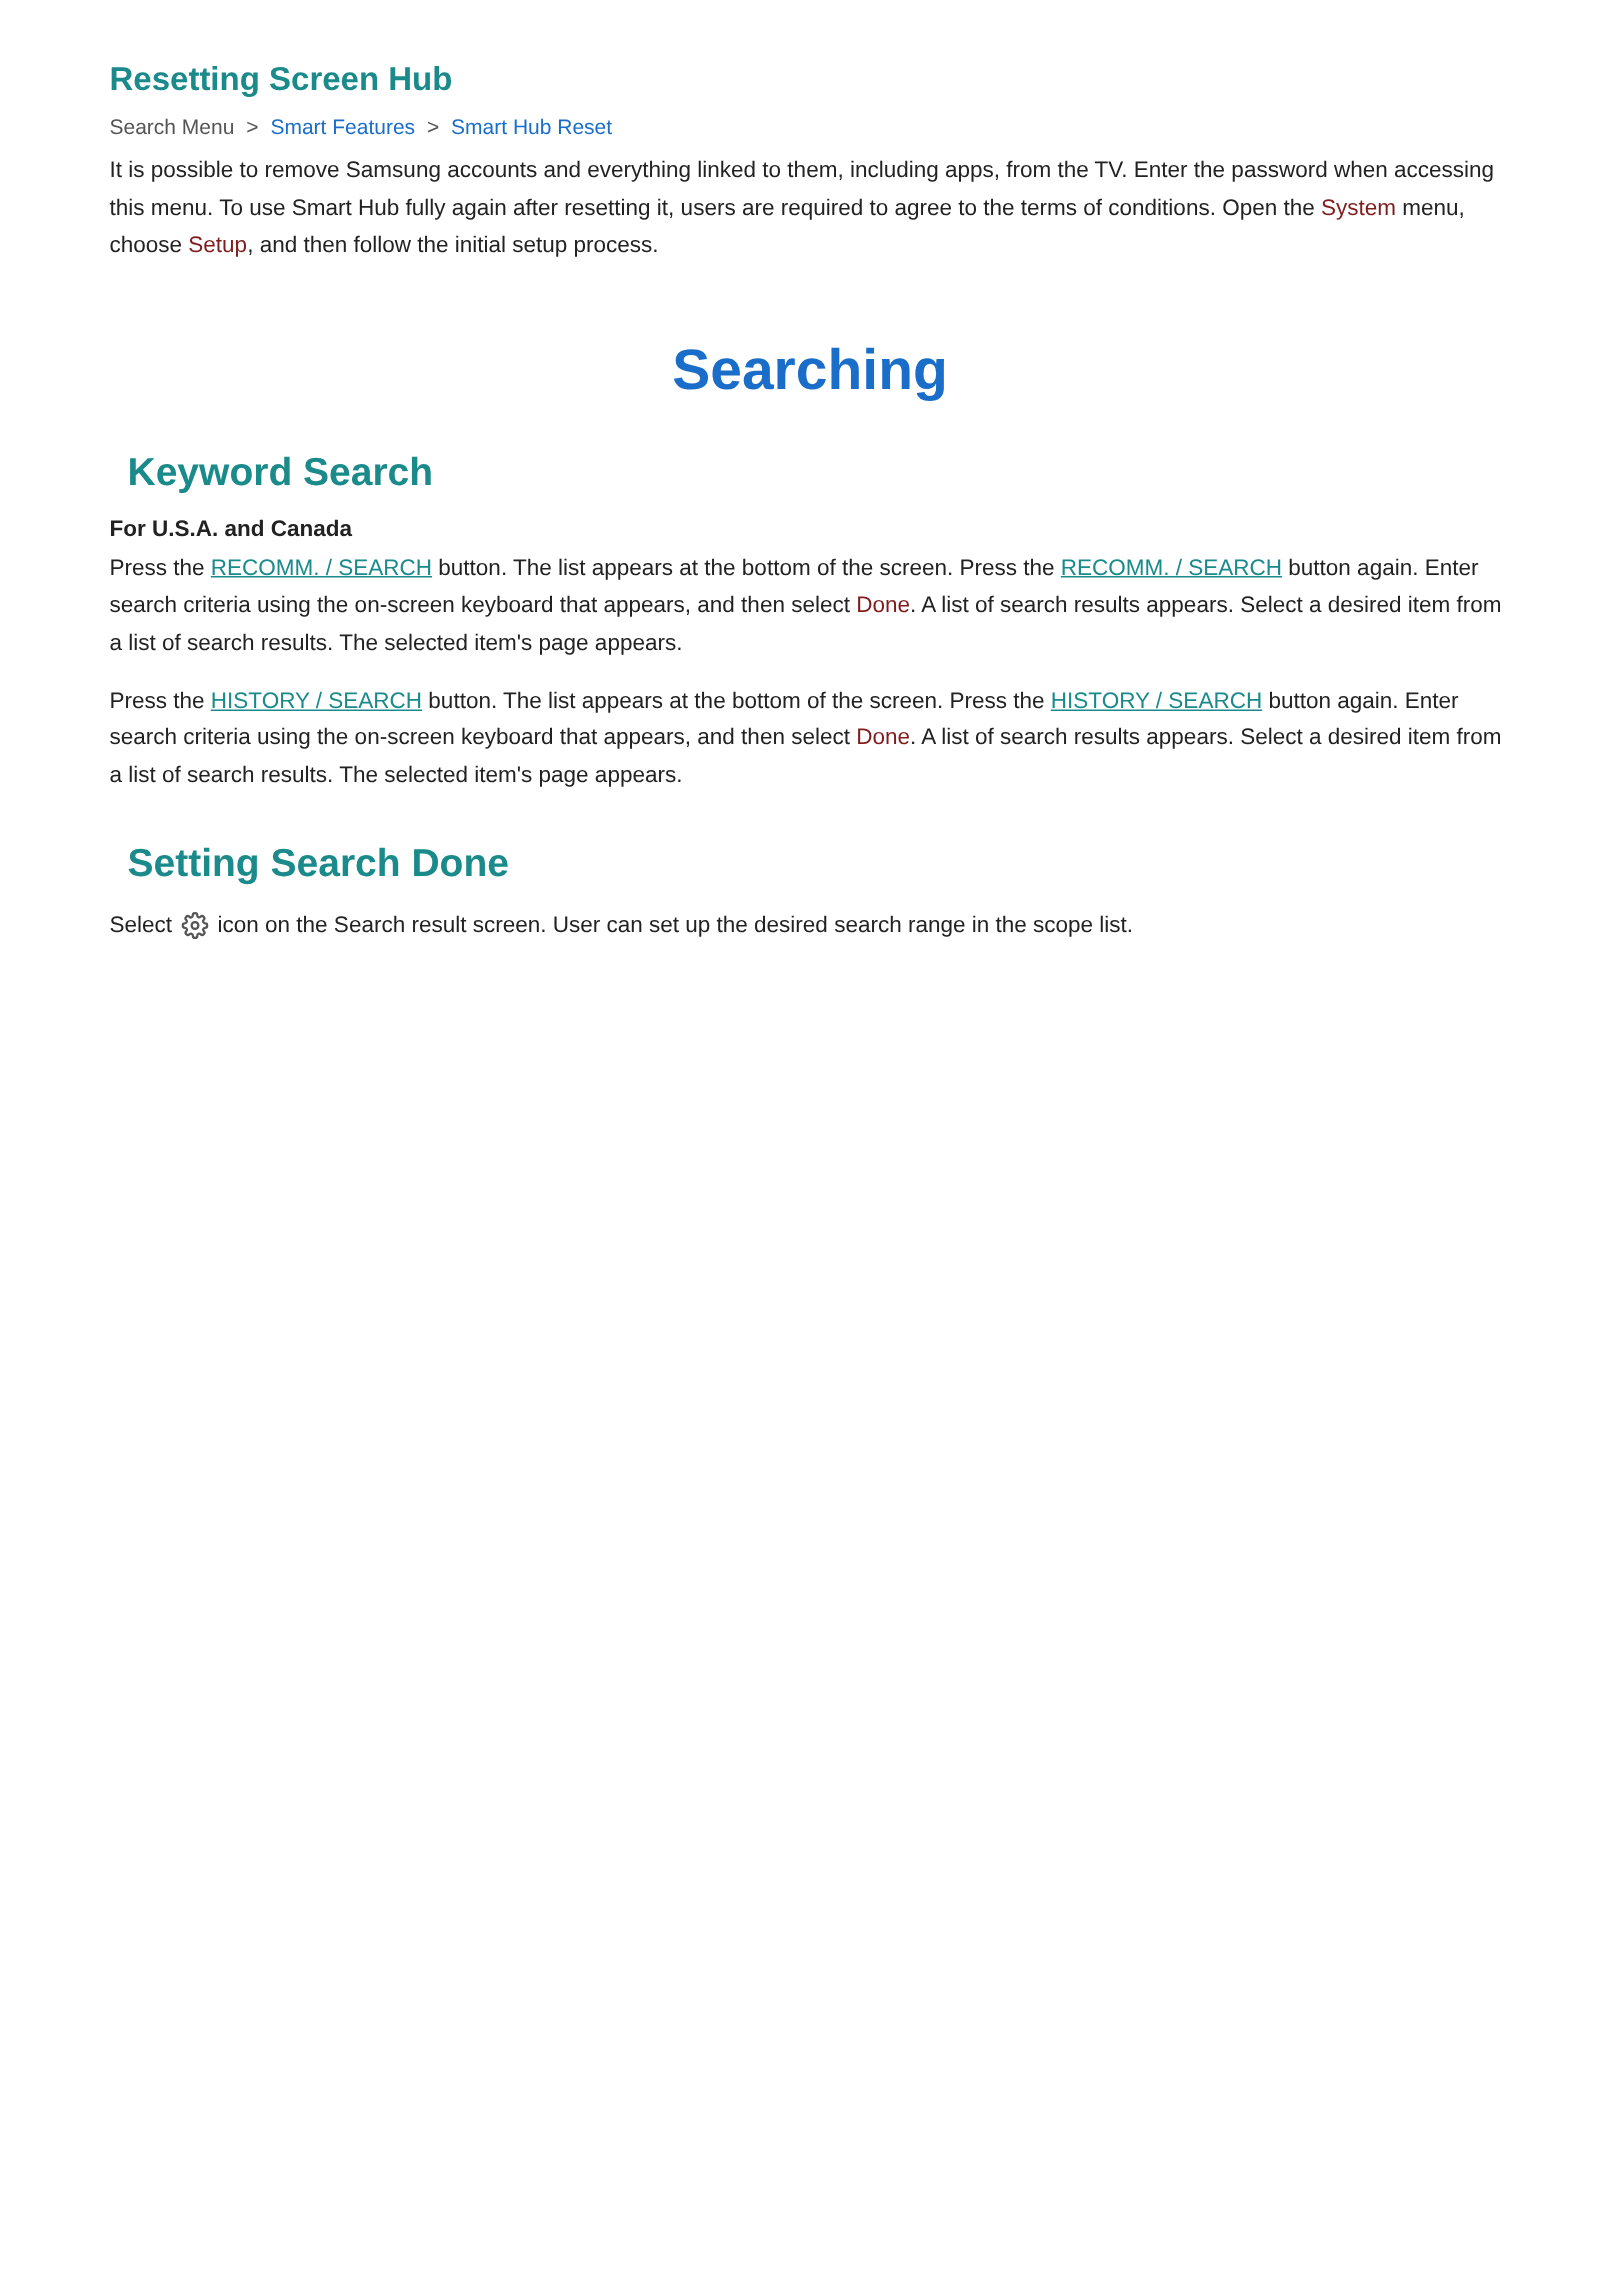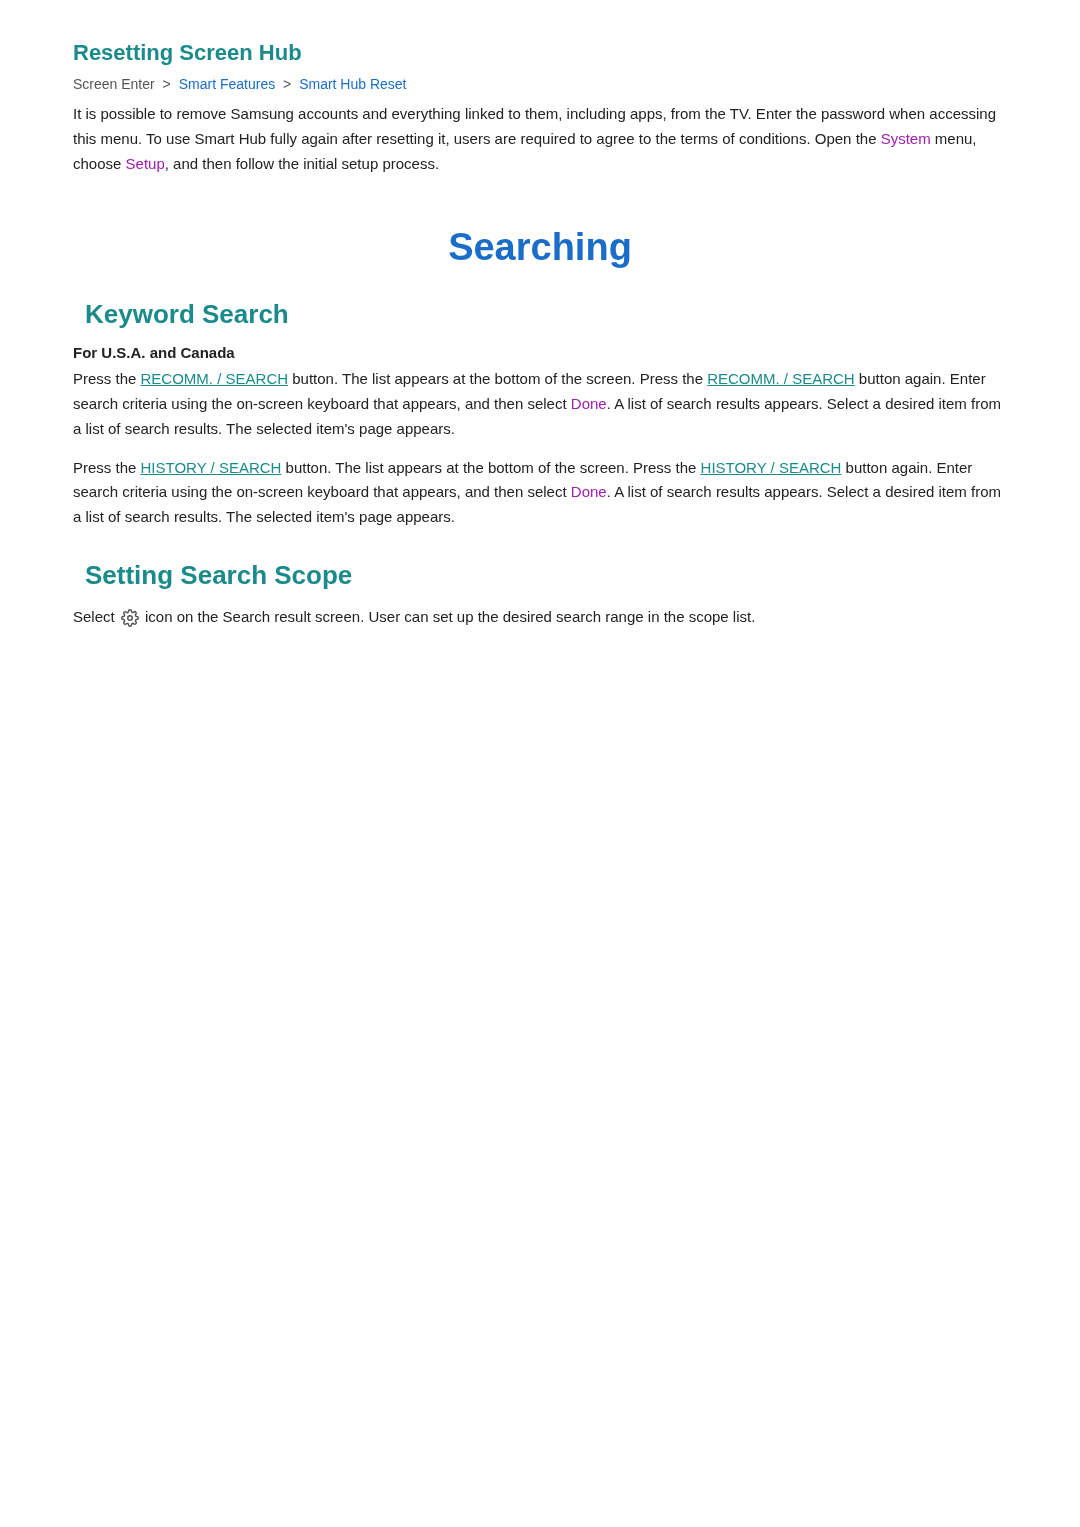--- a/index.html
+++ b/index.html
@@ -69,21 +69,21 @@
       margin-bottom: 14px;
     }
 
     .highlight-teal {
       color: #1a8a8a;
       font-weight: normal;
       text-decoration: underline;
     }
 
     .highlight-blue {
-      color: #a21caf;
+      color: #7f1d1d;
       font-weight: normal;
     }
 
     .subsection-label {
       font-size: 15px;
       font-weight: bold;
       color: #222;
       margin-bottom: 6px;
     }
 
@@ -95,21 +95,21 @@
       margin: 0 2px;
     }
   </style>
 </head>
 <body>
 
 <div class="section">
   <h2 class="section-title-small">Resetting Screen Hub</h2>
 
   <div class="breadcrumb">
-    <span>Screen Enter</span>
+    <span>Search Menu</span>
     <span class="separator">&gt;</span>
     <span class="link highlight-blue">Smart Features</span>
     <span class="separator">&gt;</span>
     <span class="link highlight-blue">Smart Hub Reset</span>
   </div>
 
   <p class="body-text">
     <span>It is possible to remove Samsung accounts and everything linked to them, including apps, from the TV. Enter the password when accessing this menu. To use Smart Hub fully again after resetting it, users are required to agree to the terms of conditions. Open the </span><span class="highlight-blue">System</span><span> menu, choose </span><span class="highlight-blue">Setup</span><span>, and then follow the initial setup process.</span>
   </p>
 </div>
@@ -125,21 +125,21 @@
   <p class="body-text">
     <span>Press the </span><span class="highlight-teal">RECOMM. / SEARCH</span><span> button. The list appears at the bottom of the screen. Press the </span><span class="highlight-teal">RECOMM. / SEARCH</span><span> button again. Enter search criteria using the on-screen keyboard that appears, and then select </span><span class="highlight-blue">Done</span><span>. A list of search results appears. Select a desired item from a list of search results. The selected item's page appears.</span>
   </p>
 
   <p class="body-text">
     <span>Press the </span><span class="highlight-teal">HISTORY / SEARCH</span><span> button. The list appears at the bottom of the screen. Press the </span><span class="highlight-teal">HISTORY / SEARCH</span><span> button again. Enter search criteria using the on-screen keyboard that appears, and then select </span><span class="highlight-blue">Done</span><span>. A list of search results appears. Select a desired item from a list of search results. The selected item's page appears.</span>
   </p>
 </div>
 
 <div class="section">
-  <h2 class="section-title-medium">Setting Search Scope</h2>
+  <h2 class="section-title-medium">Setting Search Done</h2>
   <p class="body-text">
     <span>Select </span><span class="gear-icon">
       <svg xmlns="http://www.w3.org/2000/svg" width="18" height="18" viewBox="0 0 24 24" fill="none" stroke="#555" stroke-width="2" stroke-linecap="round" stroke-linejoin="round">
         <circle cx="12" cy="12" r="3"></circle>
         <path d="M19.4 15a1.65 1.65 0 0 0 .33 1.82l.06.06a2 2 0 0 1-2.83 2.83l-.06-.06a1.65 1.65 0 0 0-1.82-.33 1.65 1.65 0 0 0-1 1.51V21a2 2 0 0 1-4 0v-.09A1.65 1.65 0 0 0 9 19.4a1.65 1.65 0 0 0-1.82.33l-.06.06a2 2 0 0 1-2.83-2.83l.06-.06A1.65 1.65 0 0 0 4.68 15a1.65 1.65 0 0 0-1.51-1H3a2 2 0 0 1 0-4h.09A1.65 1.65 0 0 0 4.6 9a1.65 1.65 0 0 0-.33-1.82l-.06-.06a2 2 0 0 1 2.83-2.83l.06.06A1.65 1.65 0 0 0 9 4.68a1.65 1.65 0 0 0 1-1.51V3a2 2 0 0 1 4 0v.09a1.65 1.65 0 0 0 1 1.51 1.65 1.65 0 0 0 1.82-.33l.06-.06a2 2 0 0 1 2.83 2.83l-.06.06A1.65 1.65 0 0 0 19.4 9a1.65 1.65 0 0 0 1.51 1H21a2 2 0 0 1 0 4h-.09a1.65 1.65 0 0 0-1.51 1z"></path>
       </svg>
     </span><span> icon on the Search result screen. User can set up the desired search range in the scope list.</span>
   </p>
 </div>
 

